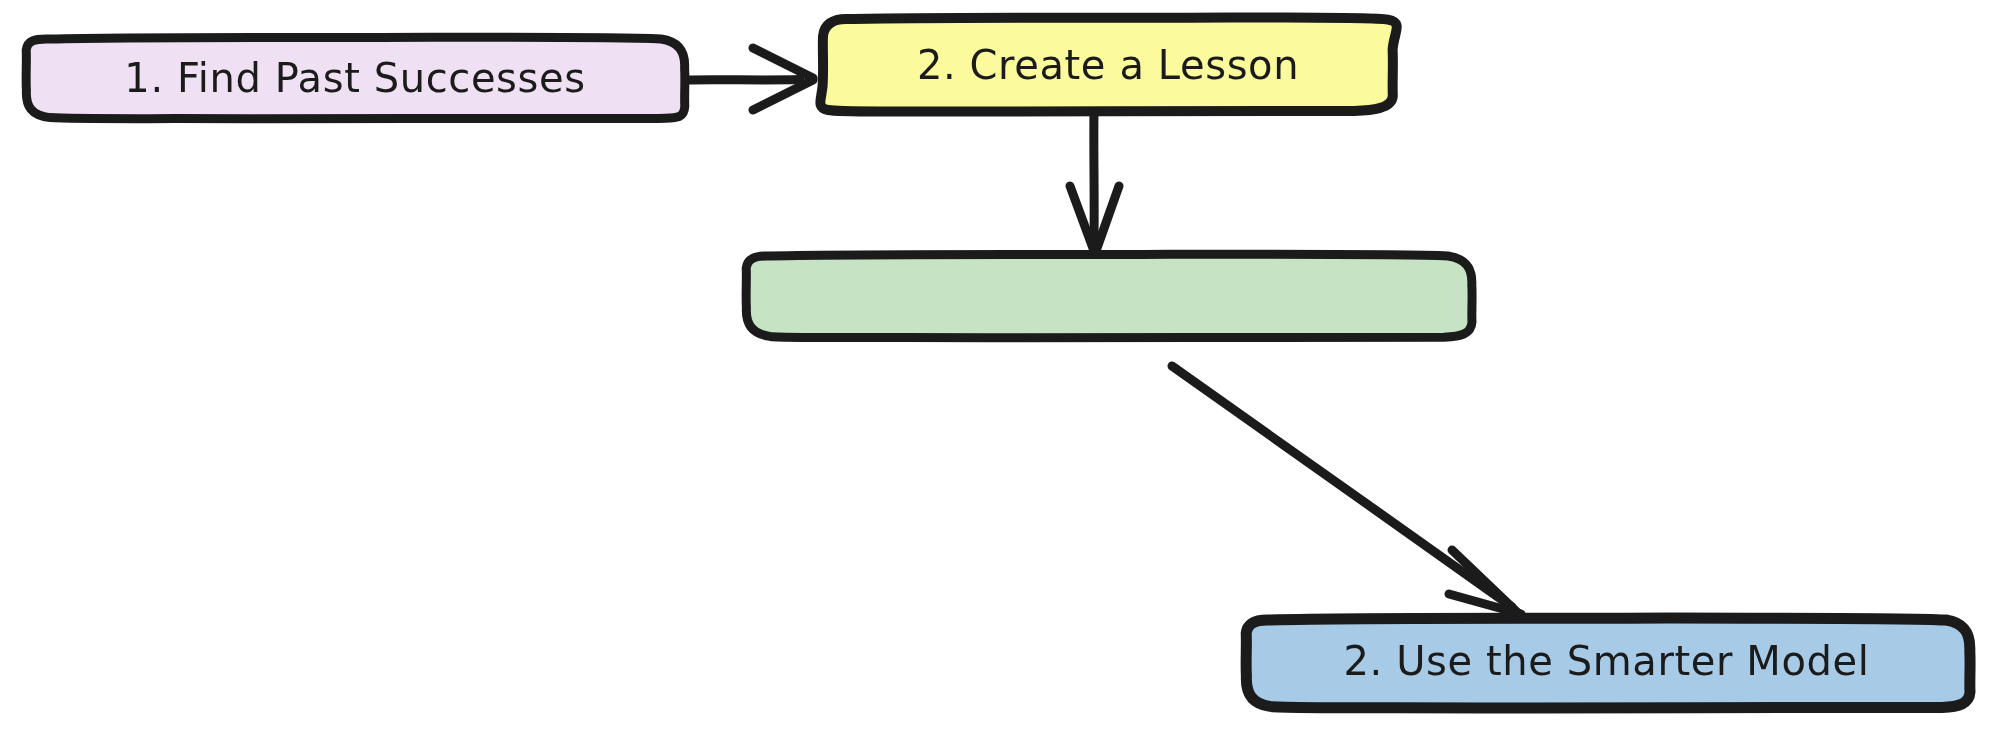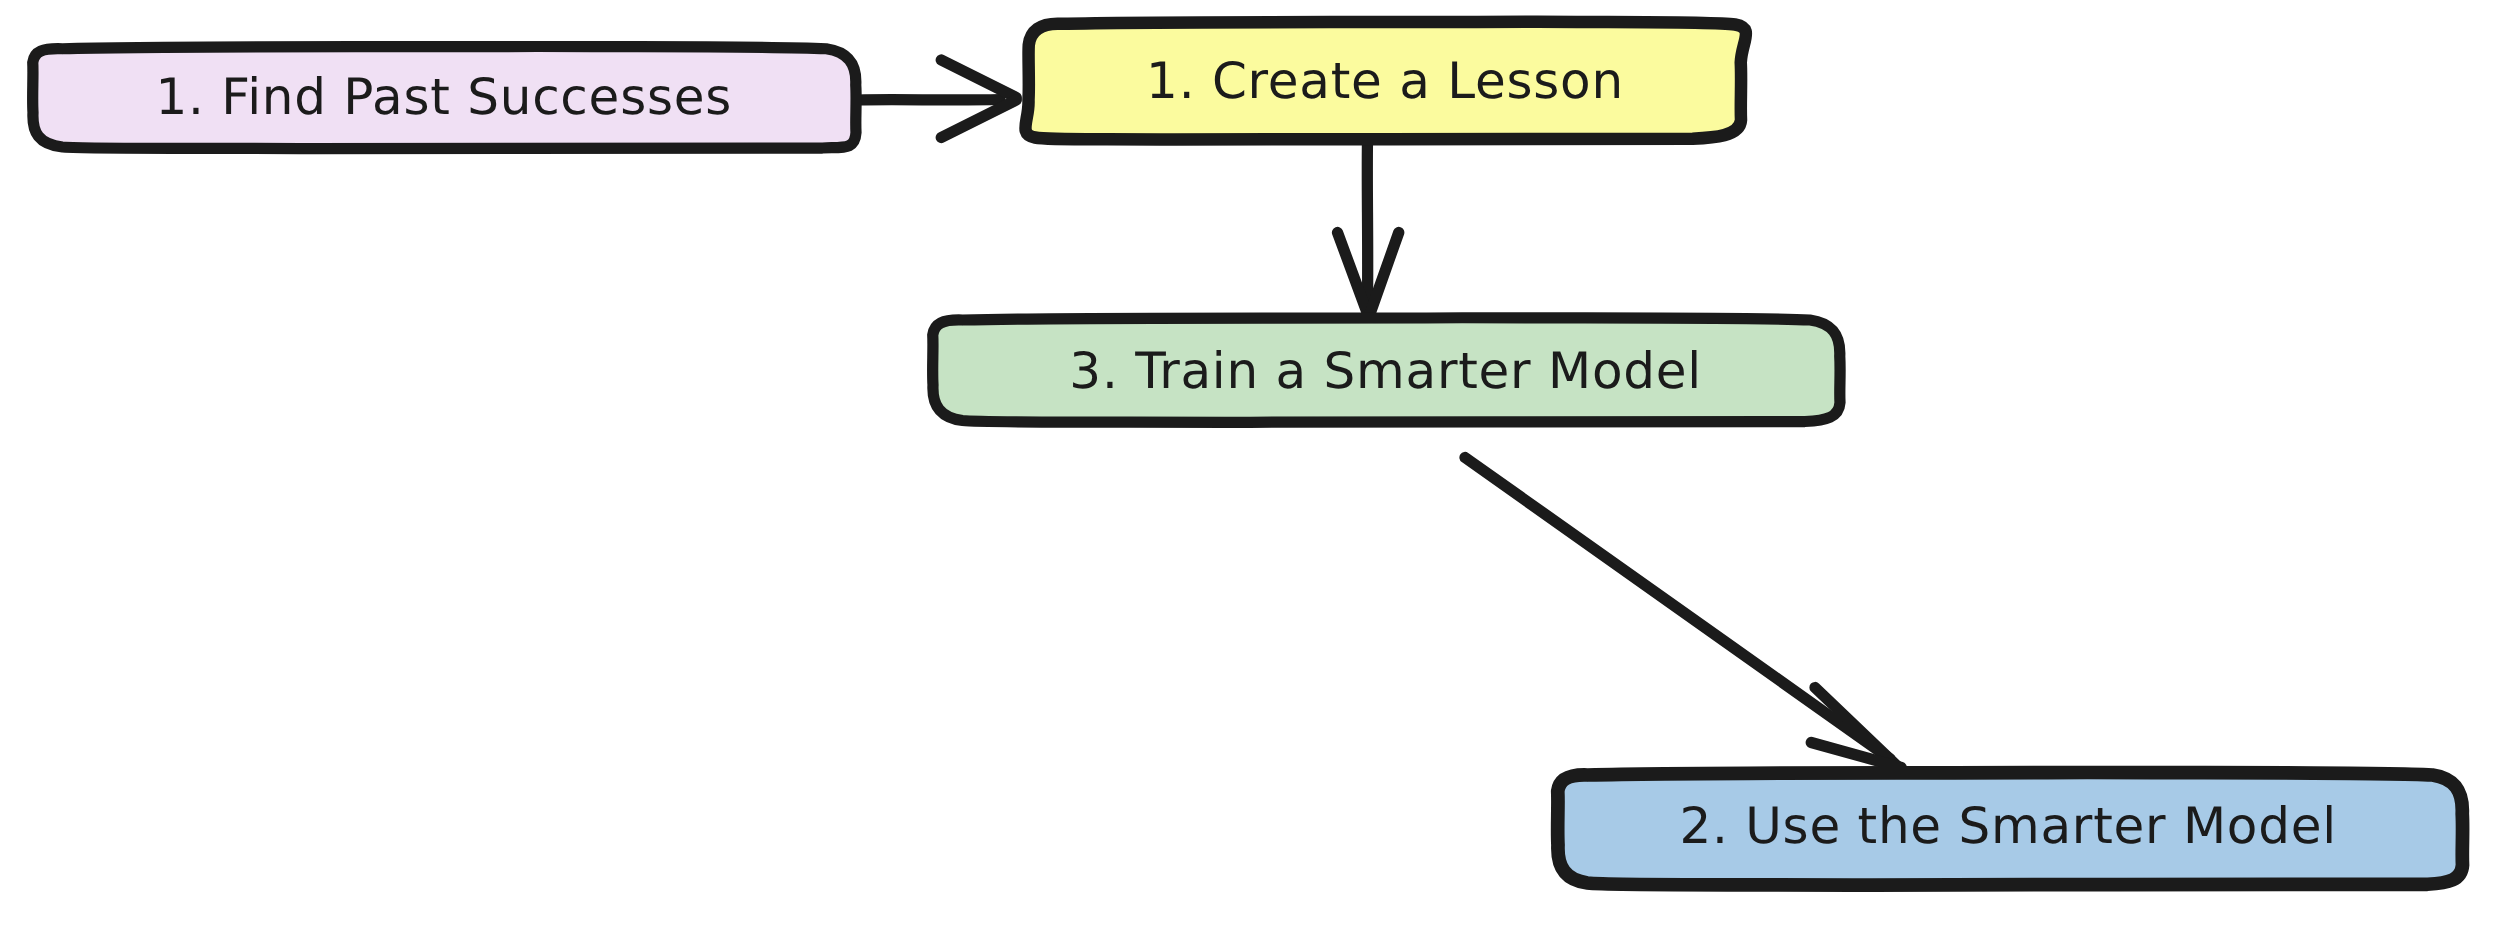--- a/index.html
+++ b/index.html
@@ -120,19 +120,18 @@
                C 1838 708.2, 1628 707.2, 1498 708
                C 1378 707.4, 1290 708.6, 1270 706.4
                C 1252 704, 1245.6 693, 1246.4 676
                C 1245.6 663, 1246.8 644, 1246.2 633
                C 1247.4 624, 1254 619.4, 1270 620 Z" fill="#A7CAE7" stroke="#1B1B1B" stroke-width="11" stroke-linejoin="round" stroke-linecap="round"></path>
     </g>
   </svg>
 
   <div class="node-label" style="left:25px; top:38px; width:660px; height:80px;">1. Find Past Successes</div>
 
-  <div class="node-label" style="left:823px; top:18px; width:570px; height:93px;">1. Create a Lesson</div>
+  <div class="node-label" style="left:823px; top:18px; width:570px; height:93px;">2. Create a Lesson</div>
 
-  <div class="node-label" style="left:745px; top:255px; width:727px; height:83px;">3. Train a Smarter Model</div>
 
   <div class="node-label" style="left:1243px; top:618px; width:727px; height:86px;">2. Use the Smarter Model</div>
 
 </div>
 
 </body></html>

